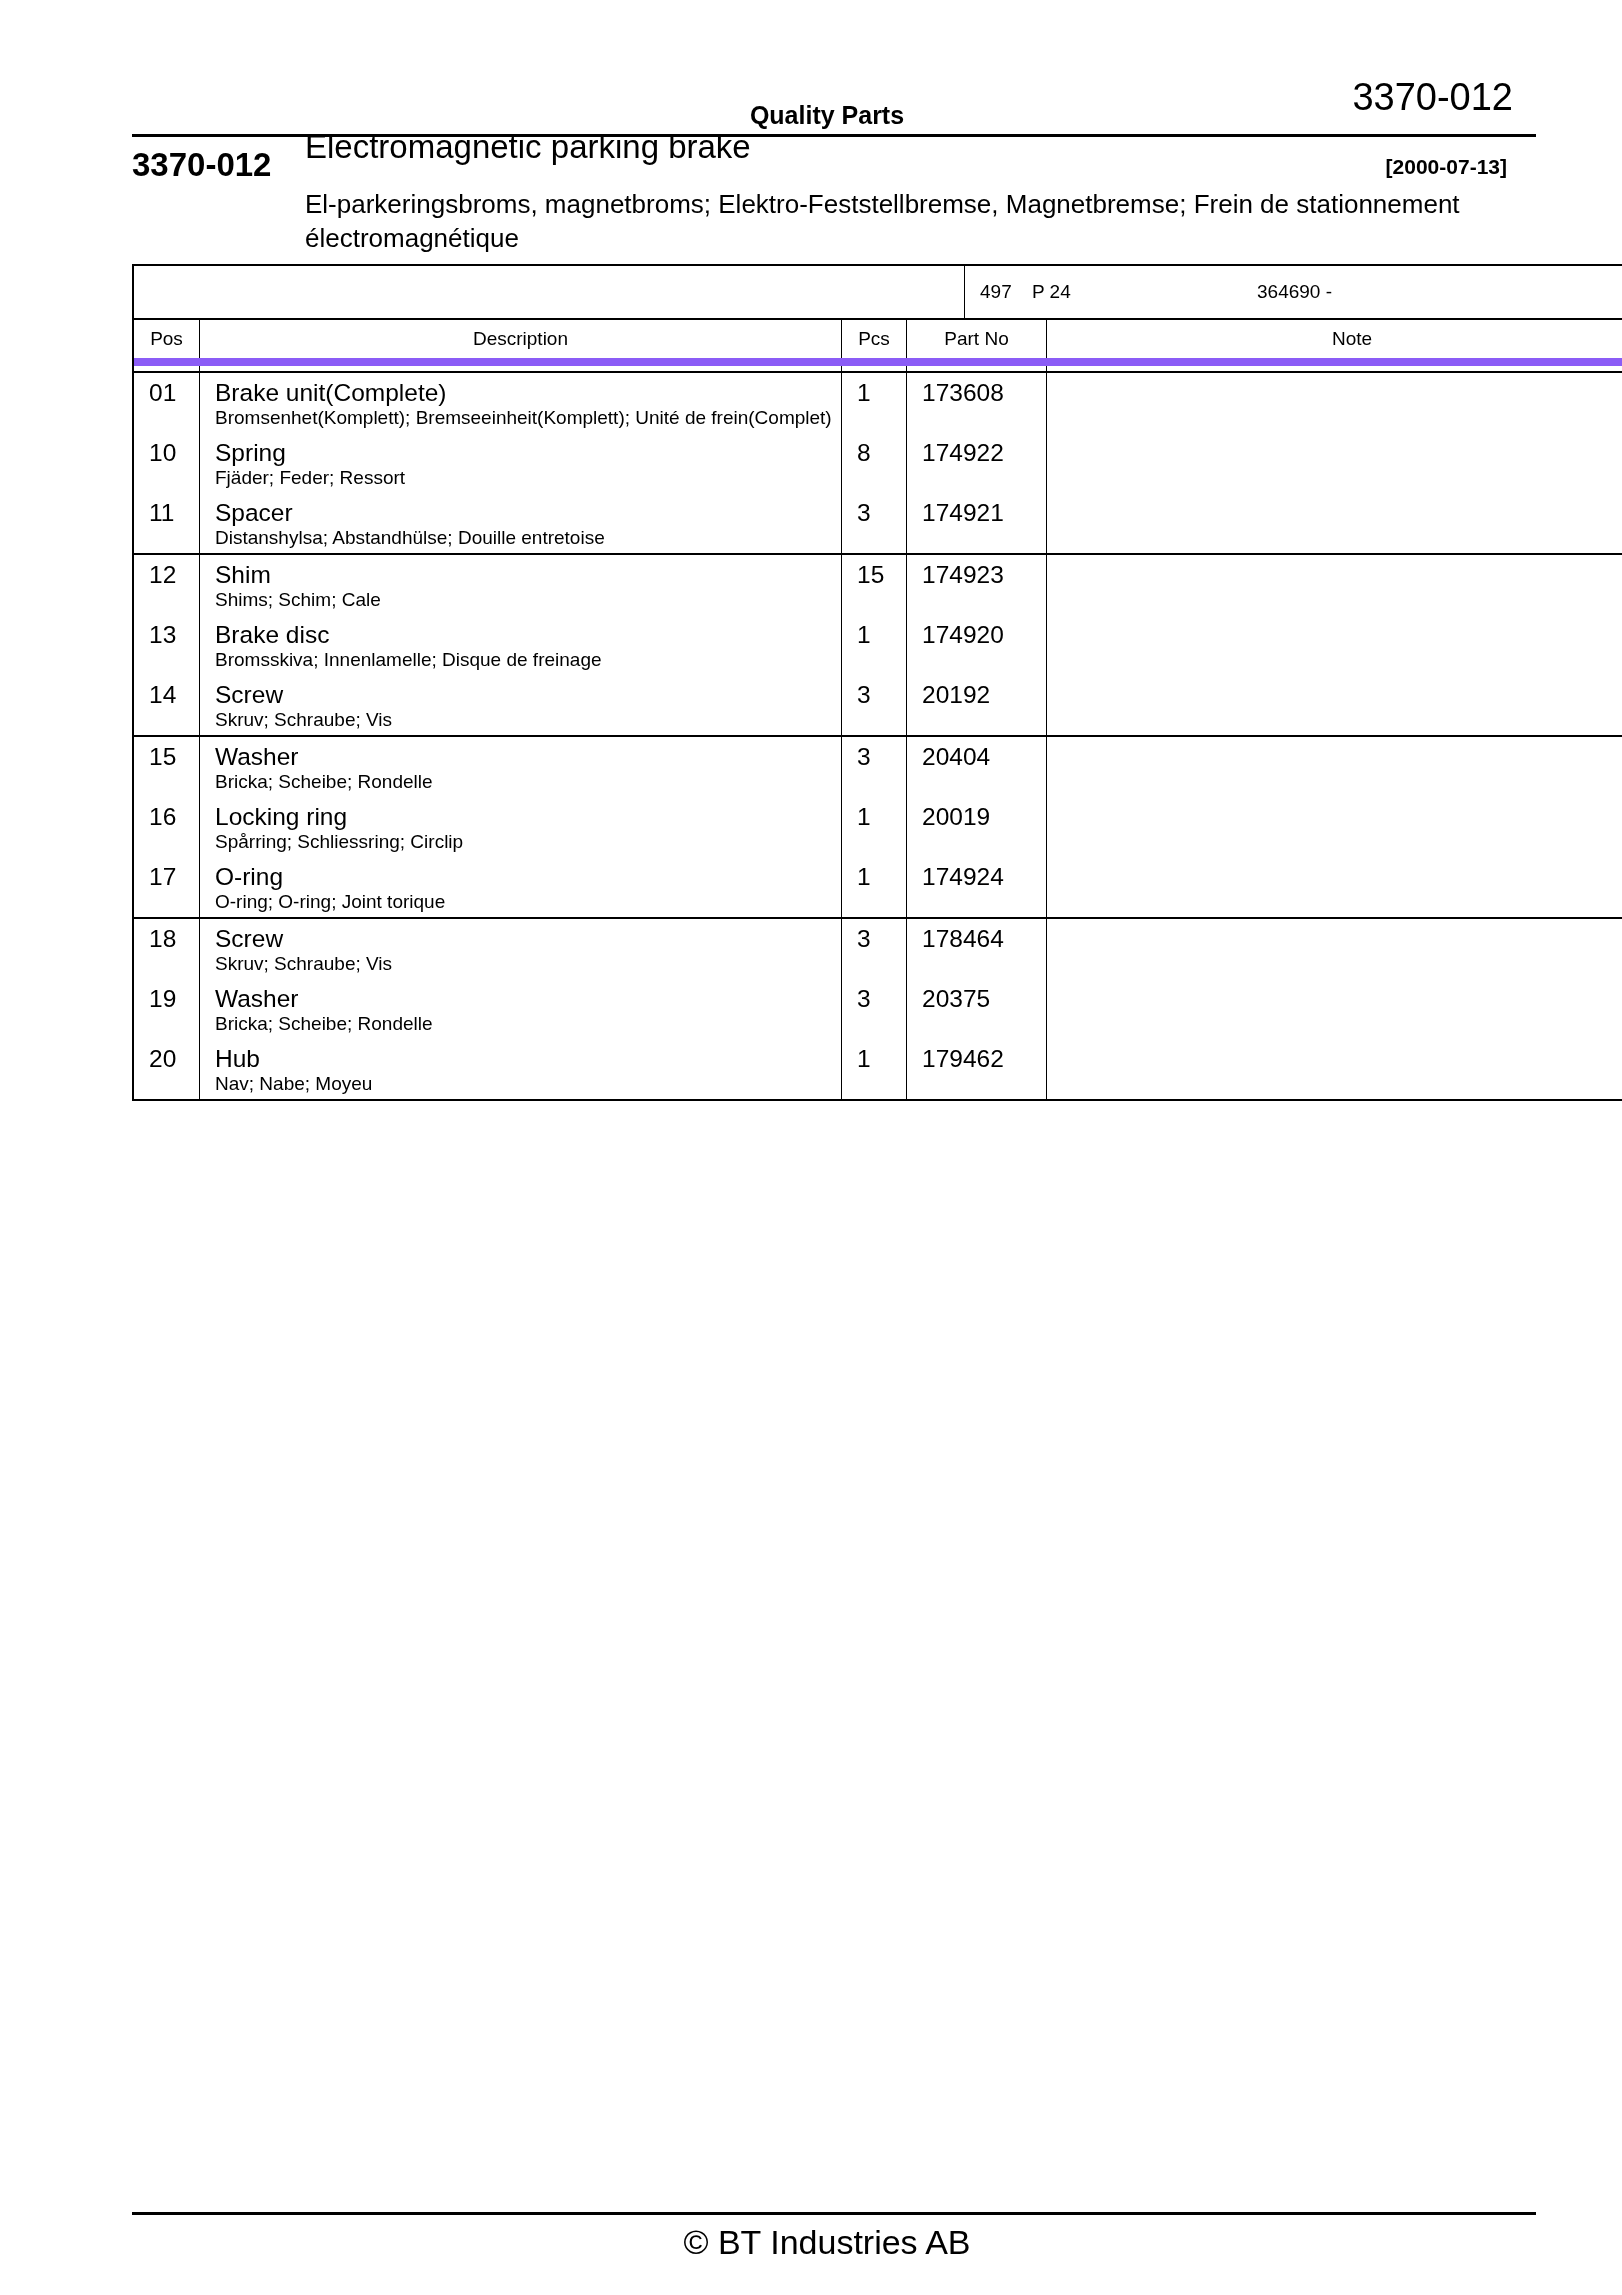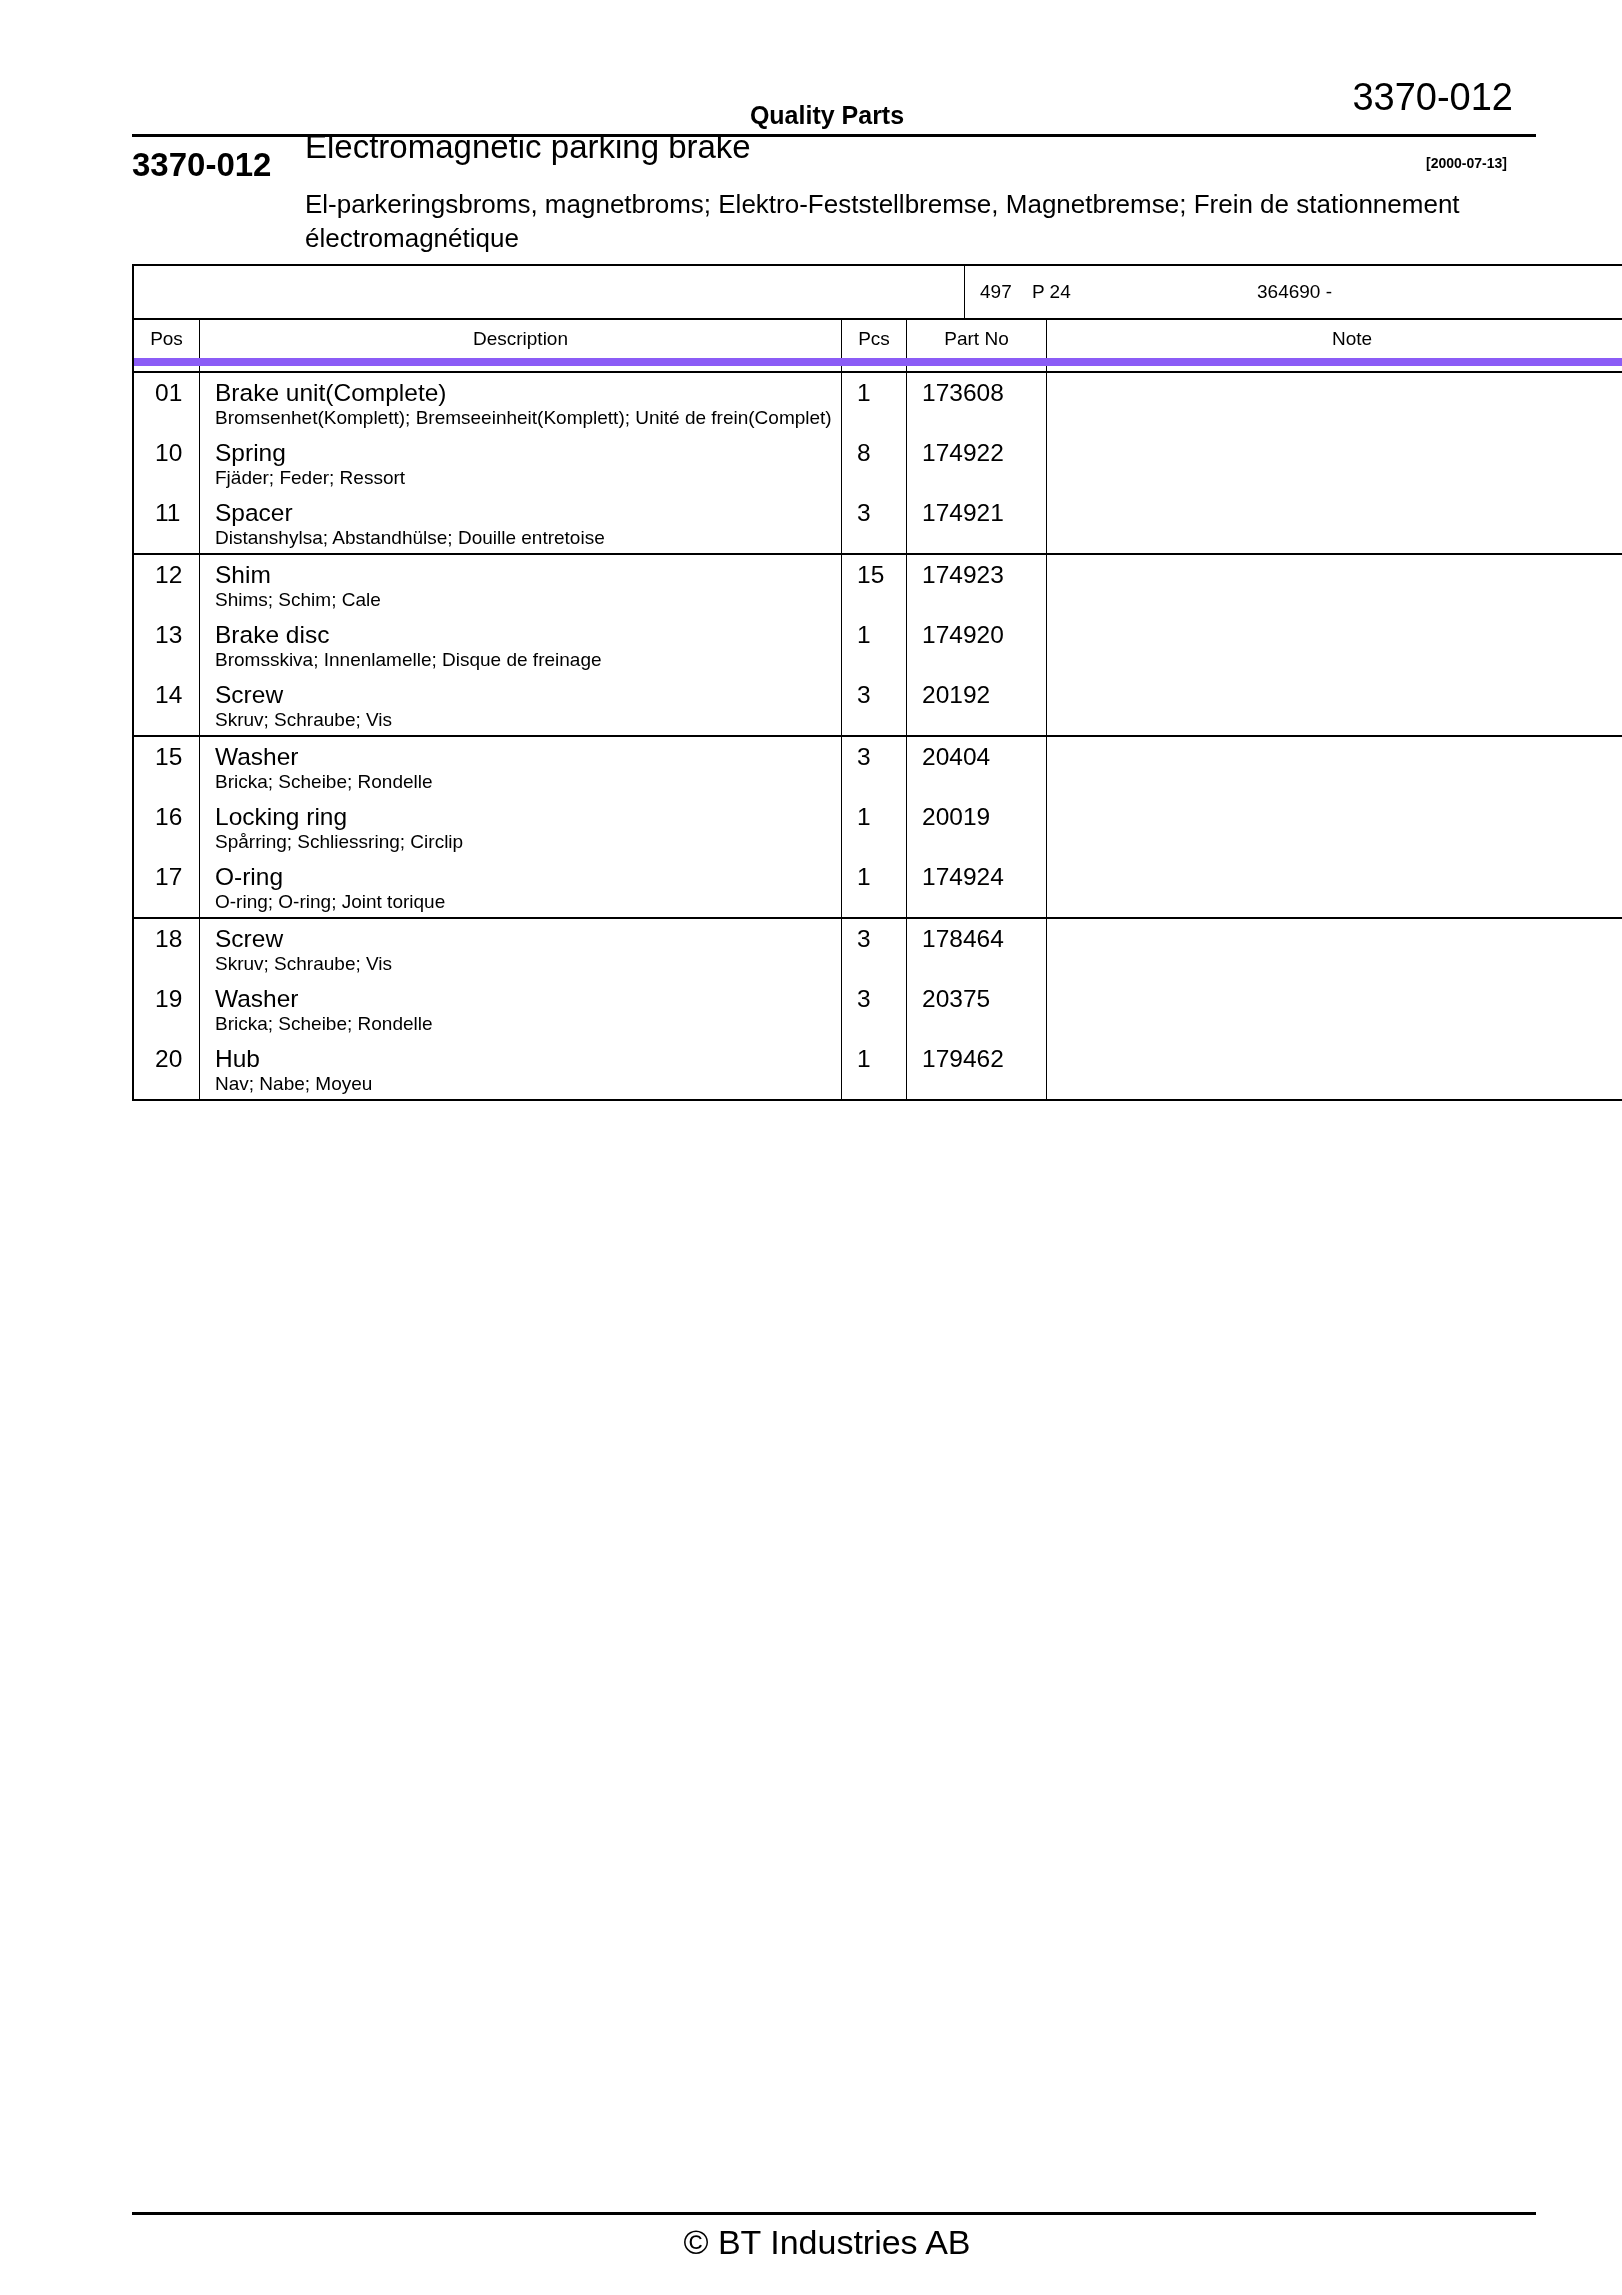--- a/index.html
+++ b/index.html
@@ -3,37 +3,37 @@
 <meta charset="utf-8">
 <style>
   html, body { margin:0; padding:0; background:#fff; }
   body { width:1622px; height:2295px; position:relative; font-family:"Liberation Sans", sans-serif; color:#000; overflow:hidden; }
   .abs { position:absolute;margin-left:16px; }
   #hdr-center { left:0; width:1622px; top:101px; text-align:center; font-weight:bold; font-size:25px; }
   #hdr-code { right:109px; top:76px; font-size:38px; }
   #hdr-line { left:116px; width:1404px; top:134px; height:2.7px; background:#000; }
   #title-code { left:116px; top:146px; font-size:33px; font-weight:bold; }
   #title-text { left:289px; top:128px; font-size:33px; font-weight:normal; }
-  #title-date { right:115px; top:155px; font-size:14px; font-weight:bold; }
+  #title-date { right:115px; top:155px; font-size:21px; font-weight:bold; }
   #subtitle { left:289px; top:187px; width:1227px; font-size:26px; line-height:34px; }
   #table { left:116px; top:264px; width:1527px; border:2px solid #000; border-bottom:2.7px solid #000; box-sizing:border-box; }
   .info-row { display:flex; height:52px; border-bottom:2.7px solid #000; }
   .info-left { width:830px; border-right:1.4px solid #000; }
   .info-right { flex:1; position:relative; font-size:19px; }
   .info-right span { position:absolute; top:15px; }
   .grid-row { display:grid; grid-template-columns:66px 642px 65px 140px 1fr; }
   .grid-row > div { border-right:1.4px solid #000; box-sizing:border-box; }
   .grid-row > div:last-child { border-right:none; }
   .head-row { height:38px; border-bottom:8px solid #8b5cf6; font-size:19px; text-align:center; }
   .head-row > div { line-height:38px; }
   .spacer-row { height:4.8px; border-bottom:2px solid #000; }
   .group { border-bottom:2px solid #000; }
   .group:last-child { border-bottom:none; }
   .cell { font-size:24.5px; }
-  .c-pos { padding-left:21px; }
+  .c-pos { padding-left:15px; }
   .c-desc { padding-left:15px; }
   .c-pcs { padding-left:15px; }
   .c-part { padding-left:15px; }
   .line-main { height:30px; line-height:30px; padding-top:5.5px; }
   .line-sub { font-size:19px; height:24.5px; line-height:20.4px; }
   #foot-line { left:116px; width:1404px; top:2212px; height:3.4px; background:#000; }
   #footer { left:0; width:1622px; top:2223px; text-align:center; font-size:34px; }
 </style>
 </head>
 <body>

